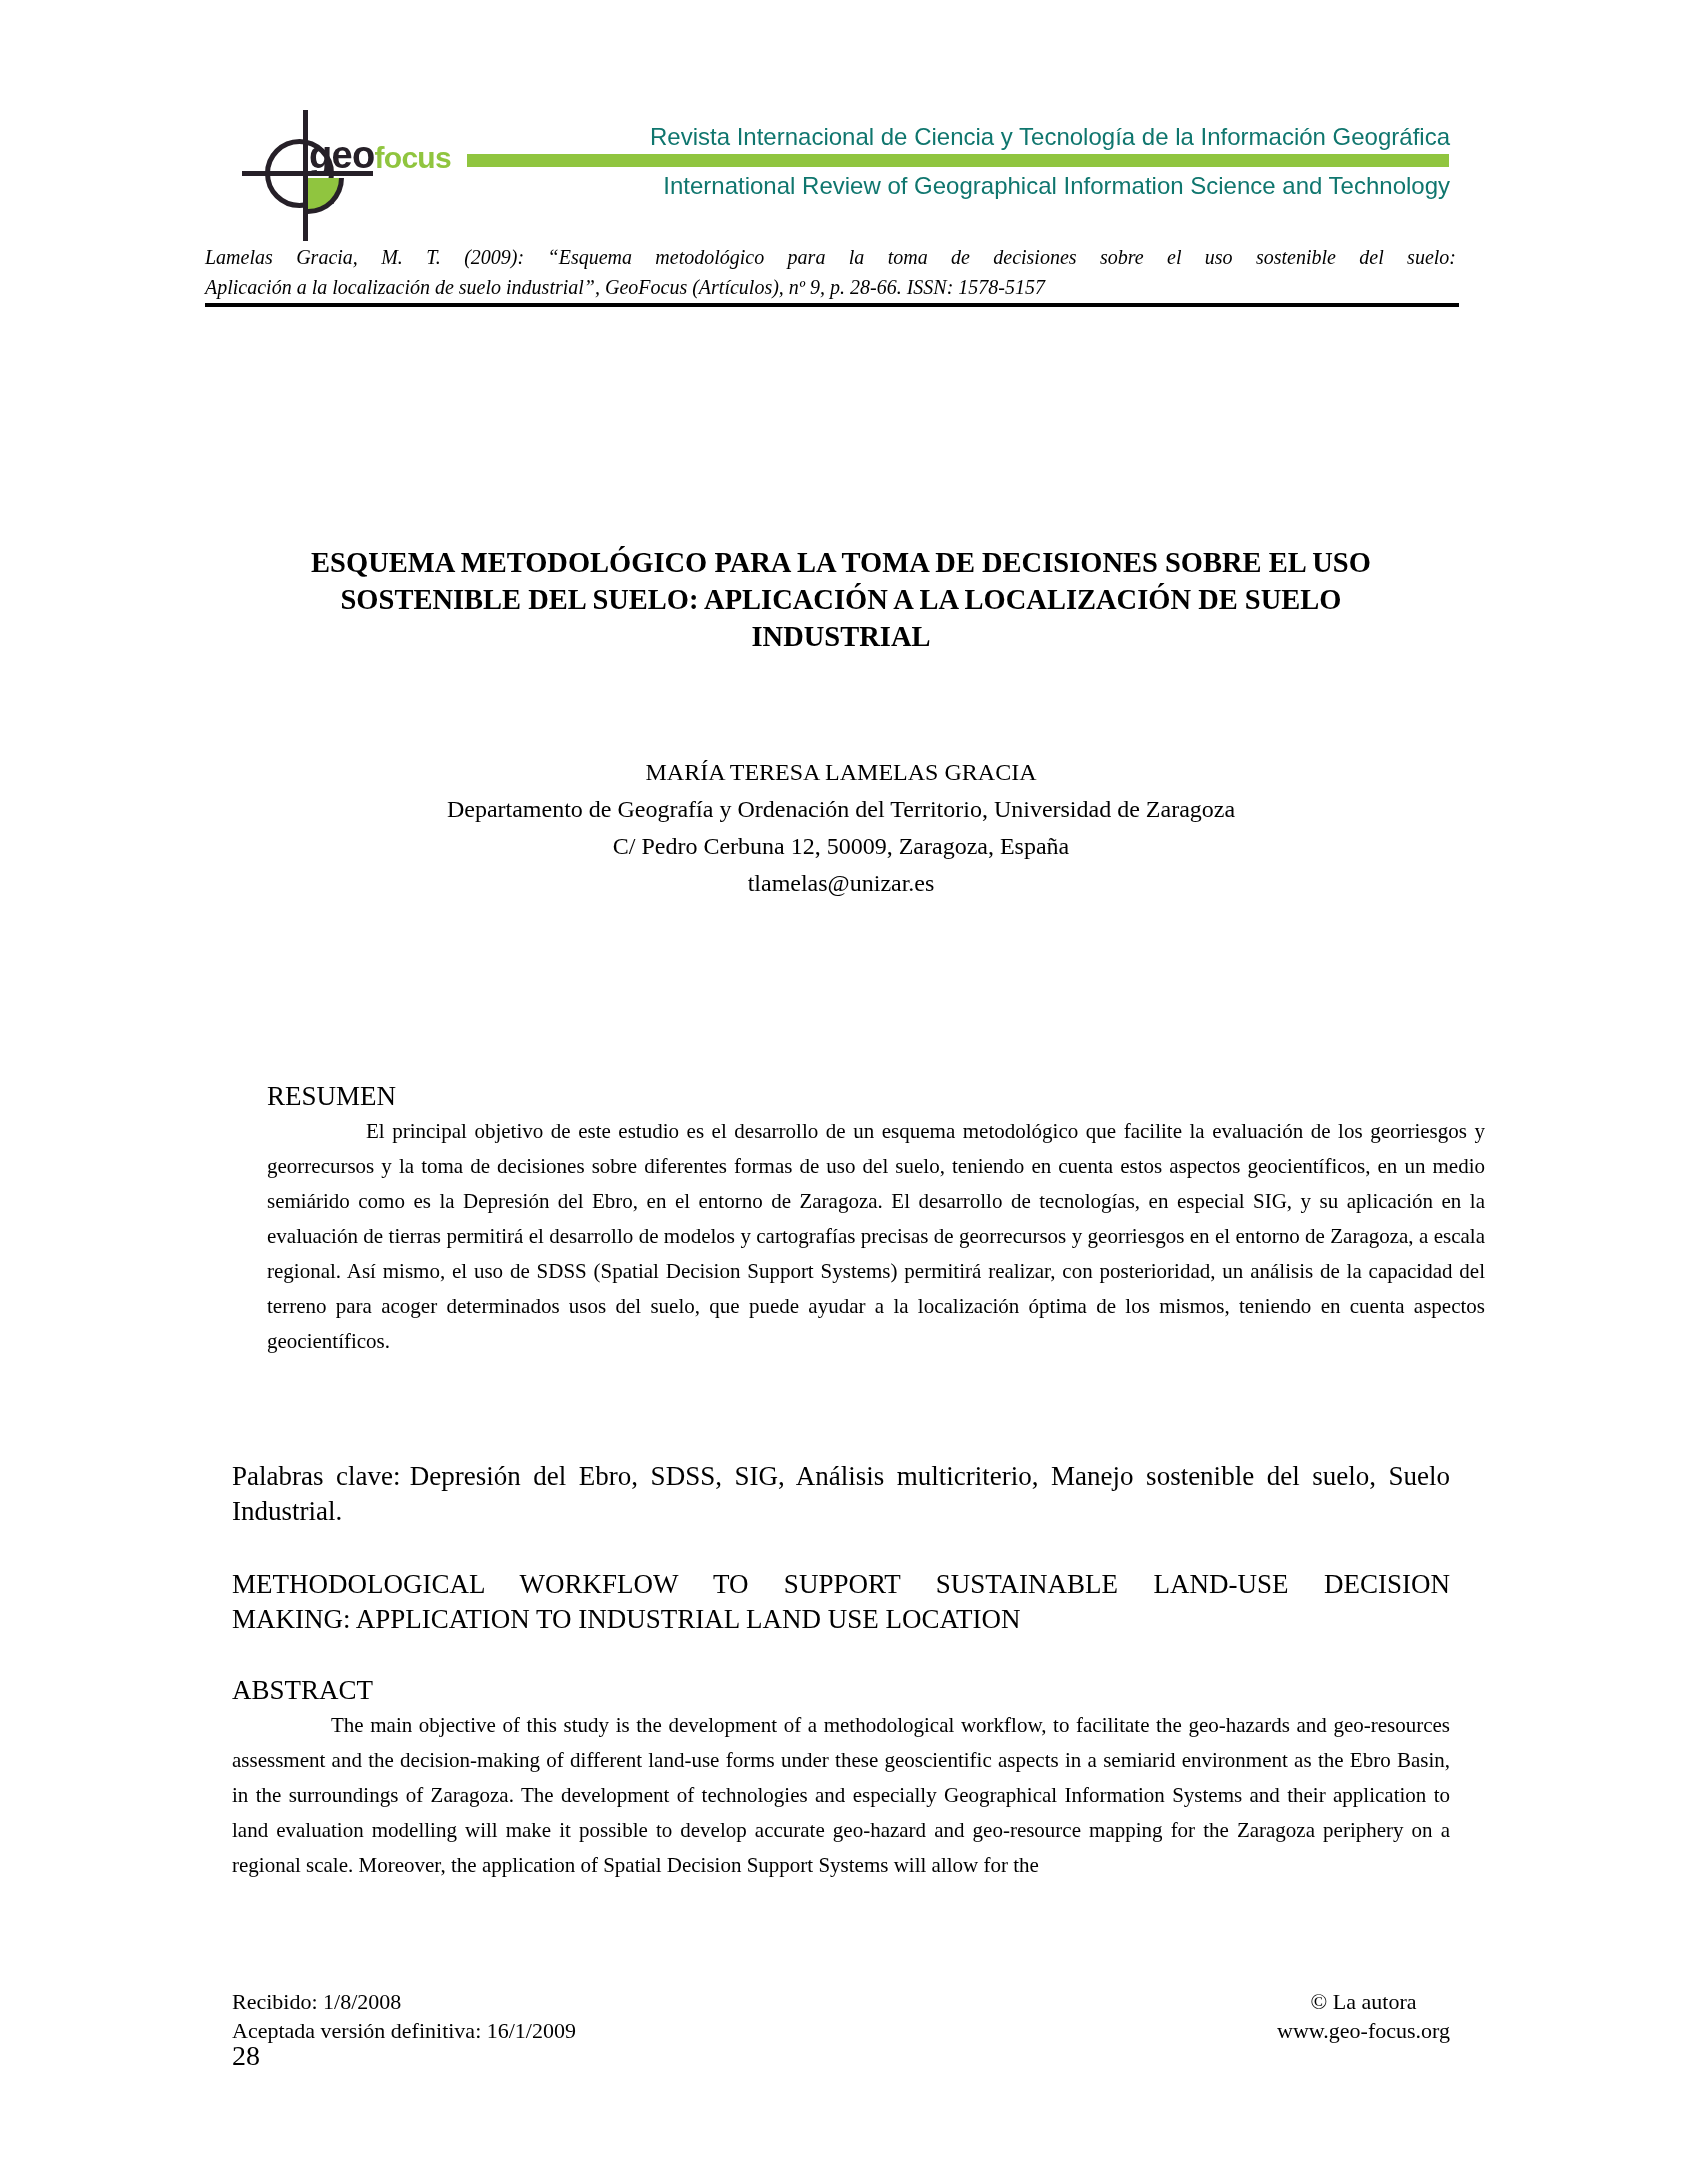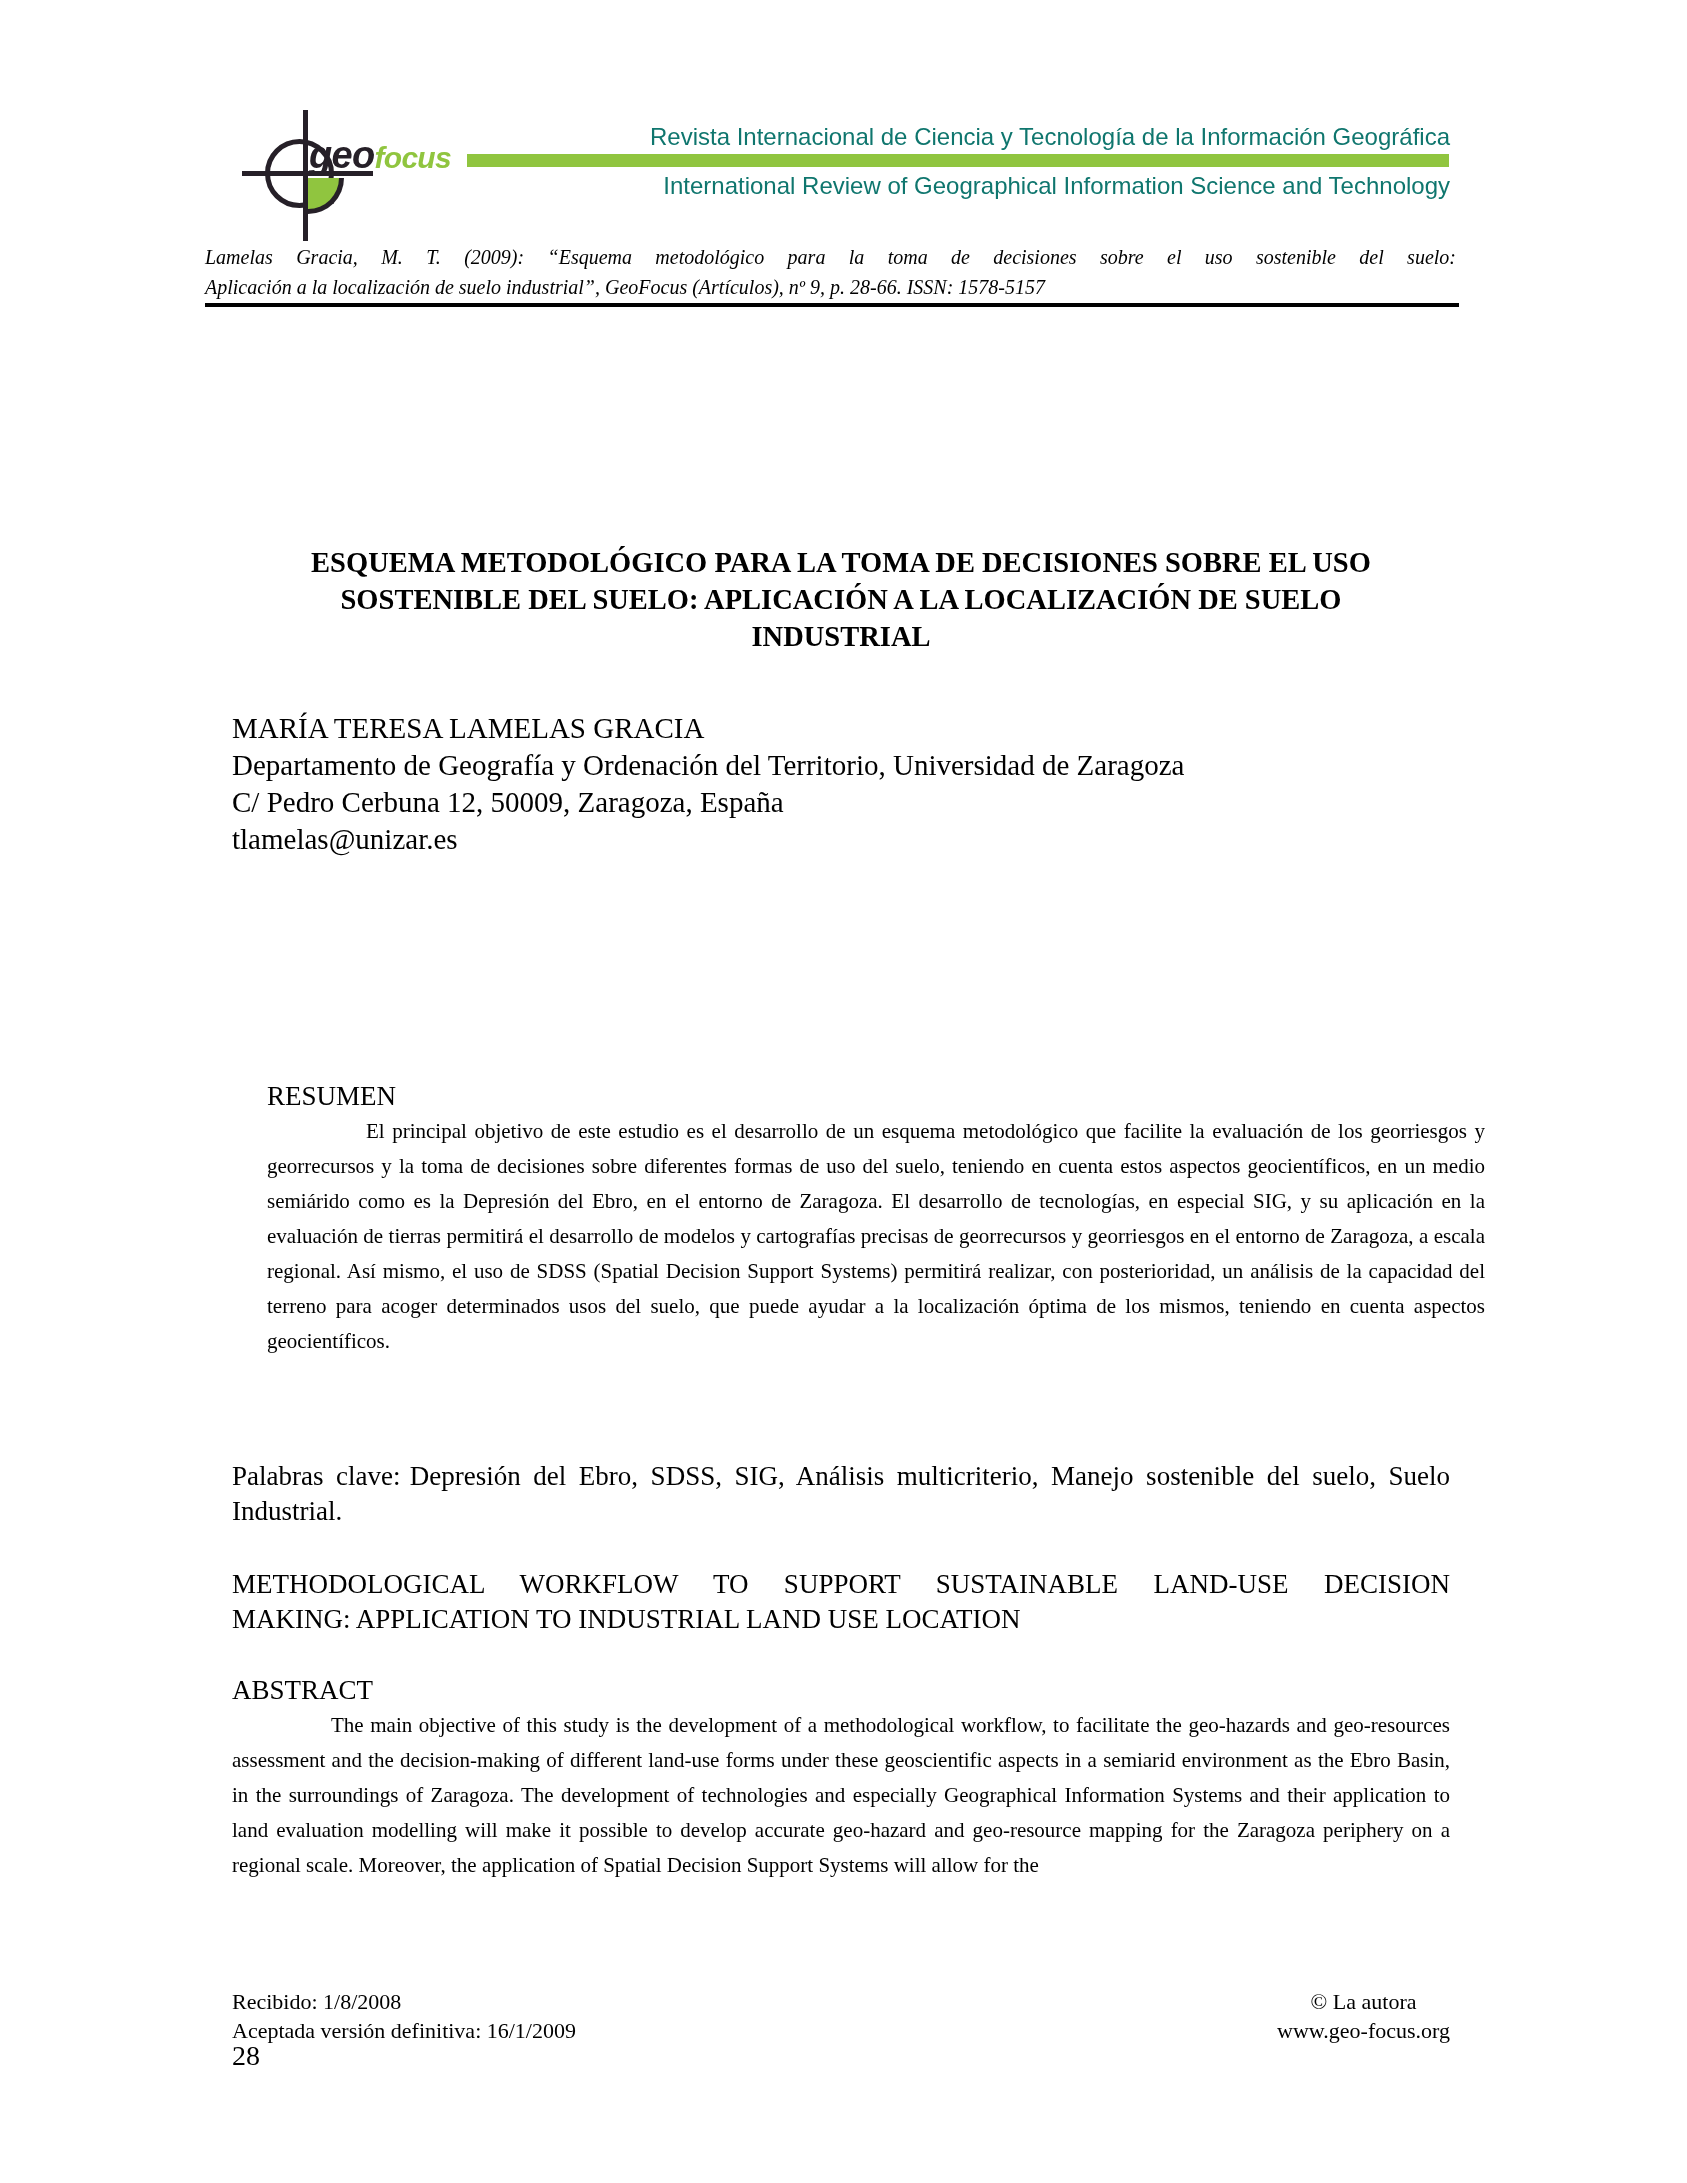--- a/index.html
+++ b/index.html
@@ -19,21 +19,21 @@
   .logo { position: absolute; left: 238px; top: 105px; width: 218px; height: 142px; }
   .lg-v { position: absolute; left: 65px; top: 5.3px; width: 5.3px; height: 131px; background: var(--ink); }
   .lg-h { position: absolute; left: 4px; top: 66px; width: 131px; height: 5.3px; background: var(--ink); }
   .lg-circle { position: absolute; left: 26.5px; top: 34px; width: 69px; height: 69px;
                border: 5.3px solid var(--ink); border-radius: 50%; }
   .lg-quarter { position: absolute; left: 70px; top: 73px; width: 36px; height: 36px;
                 background: var(--accent);
                 border-right: 5.3px solid var(--ink); border-bottom: 5.3px solid var(--ink);
                 border-bottom-right-radius: 100% 100%; }
   .lg-text { position: absolute; left: 71px; top: 29px; display: flex; align-items: baseline;
-             font-family: "Liberation Sans", sans-serif; font-weight: bold; white-space: nowrap; font-style: italic; }
+             font-family: "Liberation Sans", sans-serif; font-weight: bold; white-space: nowrap; }
   .lg-geo { font-size: 38px; color: var(--ink); letter-spacing: -0.7px; }
   .lg-focus { font-size: 30px; color: var(--accent); letter-spacing: -0.7px; }
 
   .journal-es, .journal-en {
     position: absolute; left: 467px; right: 238px; text-align: right;
     font-family: "Liberation Sans", sans-serif; font-size: 24px; color: #0f766e;
     white-space: nowrap;
   }
   .journal-es { top: 123px; }
   .journal-en { top: 172px; }
@@ -43,21 +43,21 @@
   .citation { position: absolute; left: 205px; top: 242px; width: 1251px;
               font-style: italic; font-size: 20px; line-height: 30px; }
   .cit-line-1 { text-align: justify; text-align-last: justify; }
   .cit-line-2 { text-align: left; }
   .head-rule { position: absolute; left: 205px; top: 303px; width: 1254px; height: 4px; background: #000; }
 
   
   .col { position: absolute; left: 232px; width: 1218px; }
 
   .article-title { top: 544px; text-align: center; font-weight: bold; font-size: 28.5px; line-height: 37px; }
-  .authors { top: 710px; text-align: left; font-size: 29px; line-height: 37px; }
+  .authors { top: 754px; text-align: center; font-size: 24px; line-height: 37px; }
 
   .section-heading { font-size: 27px; line-height: 35px; text-align: left; }
   .body-par { font-size: 21px; line-height: 35px; text-align: justify; text-indent: 99px; }
 
   .resumen  { top: 1079px; margin-left: 35px; }
   .keywords { top: 1459px; font-size: 27px; line-height: 35px; text-align: justify; }
   .kw-text { margin-left: 9.3px; }
   .title-en { top: 1567px; font-size: 27px; line-height: 35px; }
   .te-line-1 { text-align: justify; text-align-last: justify; }
   .te-line-2 { text-align: left; }

